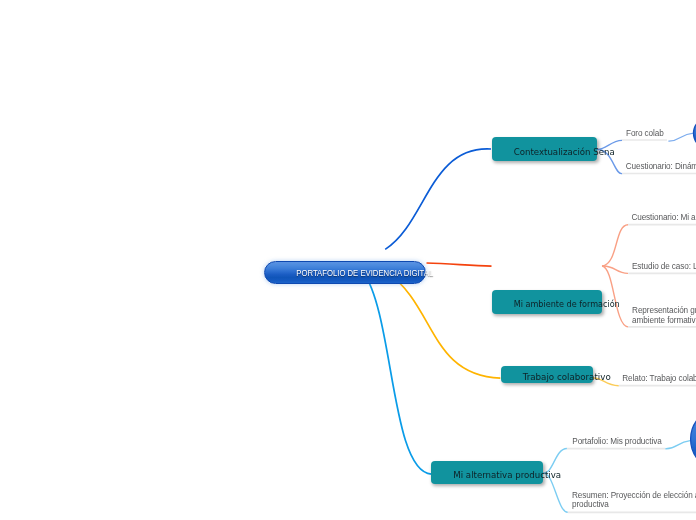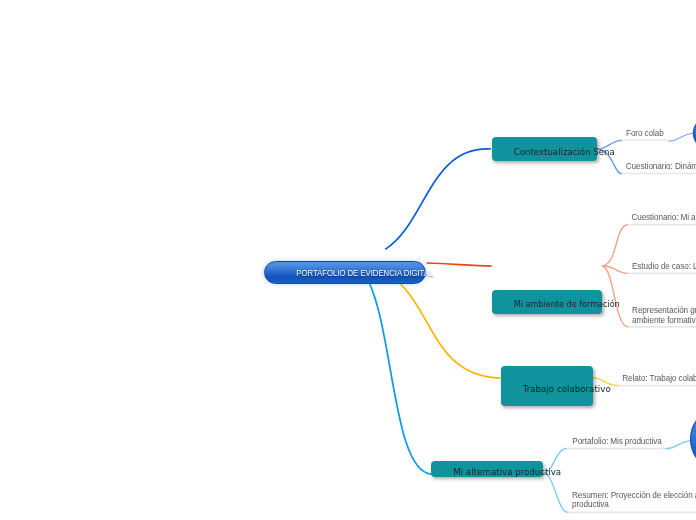--- a/index.html
+++ b/index.html
@@ -84,24 +84,24 @@
   <div class="node root-node" style="left:264px;top:249px;width:162px;height:23px;">
     <span>PORTAFOLIO DE EVIDENCIA DIGITAL</span>
   </div>
 
   <div class="node l2node" style="left:491.5px;top:137.4px;width:105.5px;height:23.6px;font-size:8.62px;">
     <span>Contextualización Sena</span>
   </div>
   <div class="node l2node" style="left:491.5px;top:253.9px;width:110.5px;height:23.8px;font-size:8.08px;margin-top:36px;">
     <span>Mi ambiente de formación</span>
   </div>
-  <div class="node l2node" style="left:500.7px;top:366px;width:92px;height:40px;font-size:8.7px;">
+  <div class="node l2node" style="left:500.7px;top:366px;width:92px;height:17px;font-size:8.7px;">
     <span>Trabajo colaborativo</span>
   </div>
-  <div class="node l2node" style="left:431.4px;top:461px;width:111.6px;height:16px;font-size:8.62px;">
+  <div class="node l2node" style="left:431.4px;top:461px;width:111.6px;height:23px;font-size:8.62px;">
     <span>Mi alternativa productiva</span>
   </div>
 
   <div class="leaf" style="left:626.0px;top:129.2px;">Foro colab</div>
   <div class="leaf" style="left:625.8px;top:161.8px;">Cuestionario: Dinám</div>
   <div class="leaf" style="left:631.4px;top:212.8px;">Cuestionario: Mi an</div>
   <div class="leaf" style="left:632.0px;top:261.9px;">Estudio de caso: La</div>
   <div class="leaf" style="left:632.1px;top:306.3px;">Representación grá
 ambiente formativ</div>
   <div class="leaf" style="left:622.3px;top:373.8px;">Relato: Trabajo colab</div>

